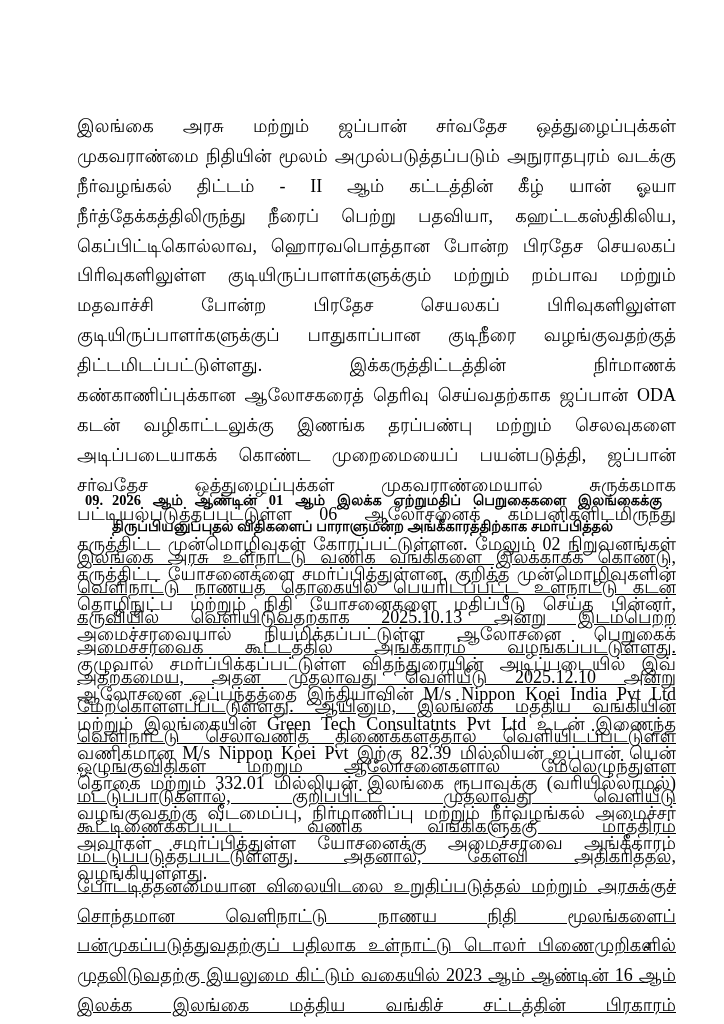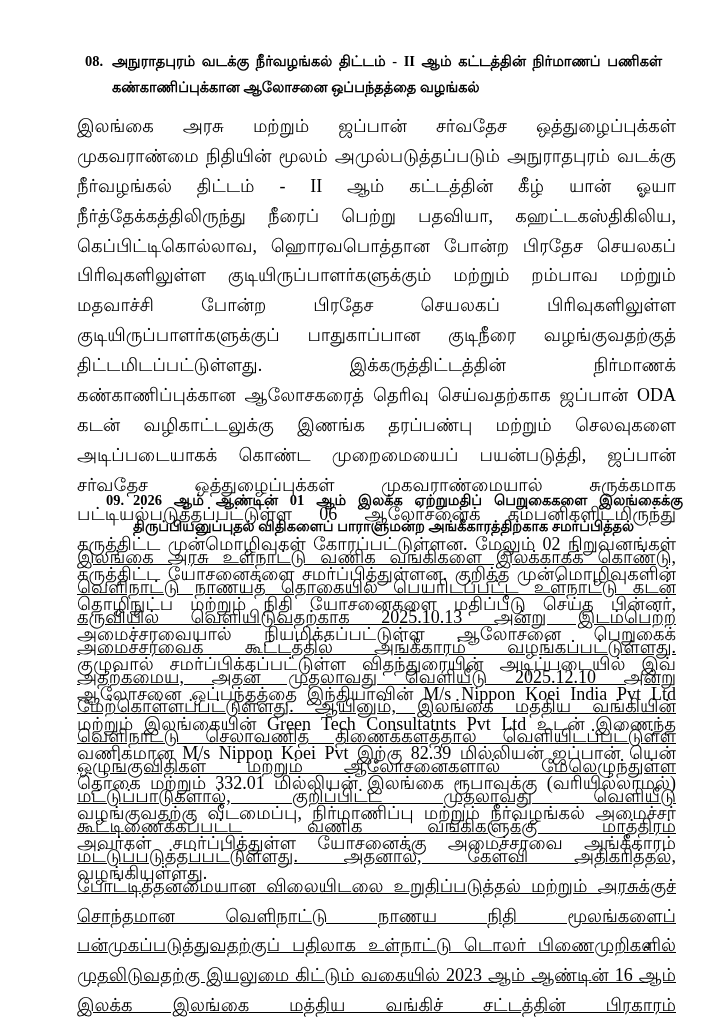--- a/index.html
+++ b/index.html
@@ -39,39 +39,35 @@
     left: 77px;
     width: 599px;
     font-size: 18px;
     line-height: 1.66;
     text-align: justify;
     text-justify: inter-word;
     word-spacing: 1.5px;
   }
   .heading-08 { top: 48px; }
   .para-08    { top: 112px; }
-  .heading-09 { top: 487px; margin-left: 21px; }
+  .heading-09 { top: 487px; }
   .para-09    { top: 543px; text-decoration: underline; }
   .page-number {
     position: absolute;
     left: 644px;
     top: 938px;
     font-size: 13.5px;
     color: #111111;
   }
 </style>
 </head>
 <body>
 
 <div class="page">
 
-  <div class="section-heading heading-08">
-    <span class="heading-num">08.</span>
-    <span class="heading-txt">அநுராதபுரம் வடக்கு நீர்வழங்கல் திட்டம் - II ஆம் கட்டத்தின் நிர்மாணப் பணிகள் கண்காணிப்புக்கான ஆலோசனை ஒப்பந்தத்தை வழங்கல்</span>
-  </div>
 
   <div class="body-para para-08">இலங்கை அரசு மற்றும் ஜப்பான் சர்வதேச ஒத்துழைப்புக்கள் முகவராண்மை நிதியின் மூலம் அமுல்படுத்தப்படும் அநுராதபுரம் வடக்கு நீர்வழங்கல் திட்டம் - II ஆம் கட்டத்தின் கீழ் யான் ஓயா நீர்த்தேக்கத்திலிருந்து நீரைப் பெற்று பதவியா, கஹட்டகஸ்திகிலிய, கெப்பிட்டிகொல்லாவ, ஹொரவபொத்தான போன்ற பிரதேச செயலகப் பிரிவுகளிலுள்ள குடியிருப்பாளர்களுக்கும் மற்றும் றம்பாவ மற்றும் மதவாச்சி போன்ற பிரதேச செயலகப் பிரிவுகளிலுள்ள குடியிருப்பாளர்களுக்குப் பாதுகாப்பான குடிநீரை வழங்குவதற்குத் திட்டமிடப்பட்டுள்ளது. இக்கருத்திட்டத்தின் நிர்மாணக் கண்காணிப்புக்கான ஆலோசகரைத் தெரிவு செய்வதற்காக ஜப்பான் ODA கடன் வழிகாட்டலுக்கு இணங்க தரப்பண்பு மற்றும் செலவுகளை அடிப்படையாகக் கொண்ட முறைமையைப் பயன்படுத்தி, ஜப்பான் சர்வதேச ஒத்துழைப்புக்கள் முகவராண்மையால் சுருக்கமாக பட்டியல்படுத்தப்பட்டுள்ள 06 ஆலோசனைக் கம்பனிகளிடமிருந்து கருத்திட்ட முன்மொழிவுகள் கோரப்பட்டுள்ளன. மேலும் 02 நிறுவனங்கள் கருத்திட்ட யோசனைகளை சமர்ப்பித்துள்ளன. குறித்த முன்மொழிவுகளின் தொழிநுட்ப மற்றும் நிதி யோசனைகளை மதிப்பீடு செய்த பின்னர், அமைச்சரவையால் நியமிக்கப்பட்டுள்ள ஆலோசனை பெறுகைக் குழுவால் சமர்ப்பிக்கப்பட்டுள்ள விதந்துரையின் அடிப்படையில் இவ் ஆலோசனை ஒப்பந்தத்தை இந்தியாவின் M/s Nippon Koei India Pvt Ltd மற்றும் இலங்கையின் Green Tech Consultatnts Pvt Ltd உடன் இணைந்த வணிகமான M/s Nippon Koei Pvt இற்கு 82.39 மில்லியன் ஜப்பான் யென் தொகை மற்றும் 332.01 மில்லியன் இலங்கை ரூபாவுக்கு (வரியில்லாமல்) வழங்குவதற்கு வீடமைப்பு, நிர்மாணிப்பு மற்றும் நீர்வழங்கல் அமைச்சர் அவர்கள் சமர்ப்பித்துள்ள யோசனைக்கு அமைச்சரவை அங்கீகாரம் வழங்கியுள்ளது.</div>
 
   <div class="section-heading heading-09">
     <span class="heading-num">09.</span>
     <span class="heading-txt">2026 ஆம் ஆண்டின் 01 ஆம் இலக்க ஏற்றுமதிப் பெறுகைகளை இலங்கைக்கு திருப்பியனுப்புதல் விதிகளைப் பாராளுமன்ற அங்கீகாரத்திற்காக சமர்ப்பித்தல்</span>
   </div>
 
   <div class="body-para para-09">இலங்கை அரசு உள்நாட்டு வணிக வங்கிகளை இலக்காகக் கொண்டு, வெளிநாட்டு நாணயத் தொகையில் பெயரிடப்பட்ட உள்நாட்டு கடன் கருவியில் வெளியிடுவதற்காக 2025.10.13 அன்று இடம்பெற்ற அமைச்சரவைக் கூட்டத்தில் அங்கீகாரம் வழங்கப்பட்டுள்ளது. அதற்கமைய, அதன் முதலாவது வெளியீடு 2025.12.10 அன்று மேற்கொள்ளப்பட்டுள்ளது. ஆயினும், இலங்கை மத்திய வங்கியின் வெளிநாட்டு செலாவணித் திணைக்களத்தால் வெளியிடப்பட்டுள்ள ஒழுங்குவிதிகள் மற்றும் ஆலோசனைகளால் மேலெழுந்துள்ள மட்டுப்பாடுகளால், குறிப்பிட்ட முதலாவது வெளியீடு கூட்டிணைக்கப்பட்ட வணிக வங்கிகளுக்கு மாத்திரம் மட்டுப்படுத்தப்பட்டுள்ளது. அதனால், கேள்வி அதிகரித்தல், போட்டித்தன்மையான விலையிடலை உறுதிப்படுத்தல் மற்றும் அரசுக்குச் சொந்தமான வெளிநாட்டு நாணய நிதி மூலங்களைப் பன்முகப்படுத்துவதற்குப் பதிலாக உள்நாட்டு டொலர் பிணைமுறிகளில் முதலிடுவதற்கு இயலுமை கிட்டும் வகையில் 2023 ஆம் ஆண்டின் 16 ஆம் இலக்க இலங்கை மத்திய வங்கிச் சட்டத்தின் பிரகாரம் வெளியிடப்பட்டுள்ள '2024 ஆம் ஆண்டின் 01 ஆம் இலக்க ஏற்றுமதிப் பெறுகைகளை இலங்கைக்குத் திருப்பியனுப்புதல் விதிகளைத் திருத்தம் செய்ய வேண்டிய தேவை கண்டறியப்பட்டுள்ளது. அதற்கமைய, 2026.01.30 ஆம் திகதிய 2473/30 ஆம் இலக்க அதிவிசேட வர்த்தமானி மூலம் வெளியிடப்பட்டுள்ள '2024 ஆம் ஆண்டின் 01 ஆம் இலக்க ஏற்றுமதிப் பெறுகைகளை இலங்கைக்குத் திருப்பியனுப்புதல் விதிகள் வெளியிடப்பட்டுள்ளன. குறித்த விதிகளைப் பாராளுமன்ற அங்கீகாரத்திற்கு சமர்ப்பிப்பதற்காக நிதி, திட்டமிடல் மற்றும் பொருளாதார அபிவிருத்தி அமைச்சராக கௌரவ ஜனாதிபதி அவர்கள் சமர்ப்பித்துள்ள யோசனைக்கு அமைச்சரவை அங்கீகாரம் வழங்கியுள்ளது.</div>
 

